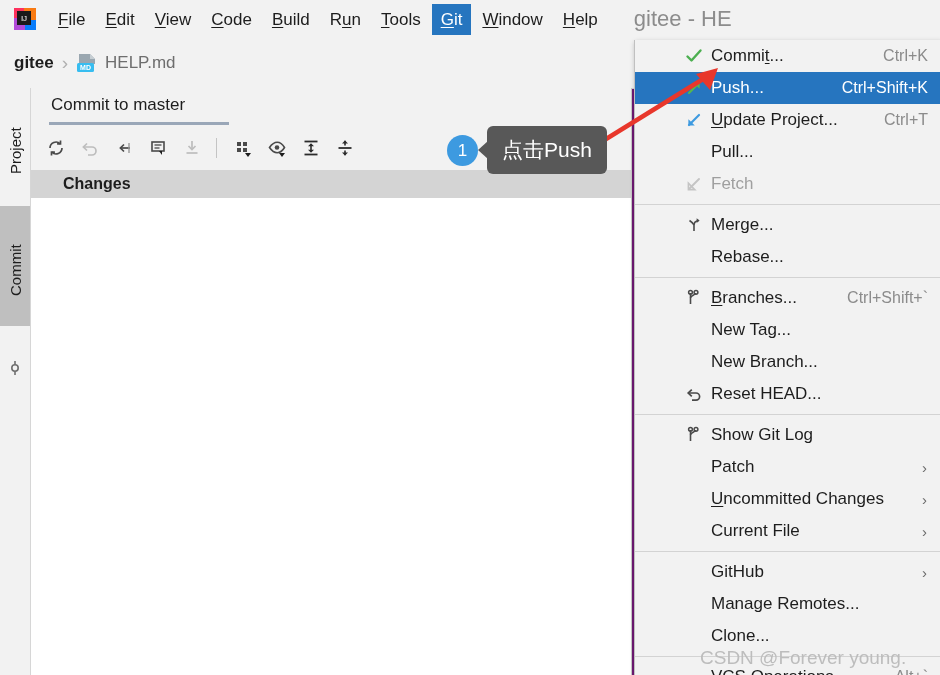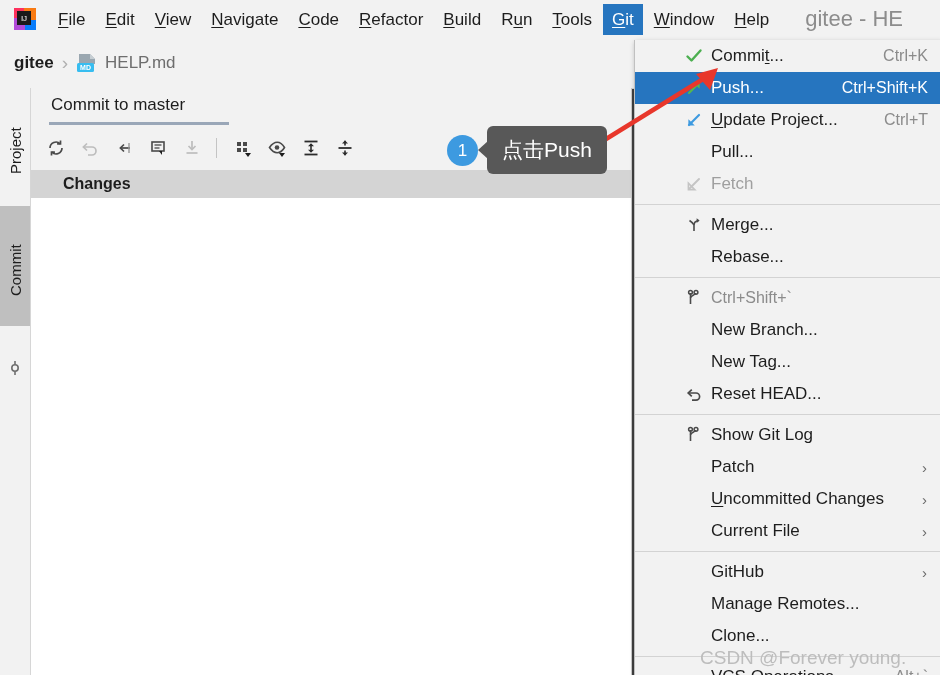--- a/index.html
+++ b/index.html
@@ -2,21 +2,21 @@
 <html><head>
 <meta charset="utf-8">
 <style>
   html,body{margin:0;padding:0;}
   body{
     width:940px;height:675px;overflow:hidden;position:relative;
     background:#f2f2f2;
     font-family:"Liberation Sans","DejaVu Sans",sans-serif;
     -webkit-font-smoothing:antialiased;
   }
-  .app{position:absolute;inset:0;background:#404040;}
+  .app{position:absolute;inset:0;background:#701a75;}
 
   
   .menubar{
     position:absolute;left:0;top:0;width:940px;height:38px;
     background:#f2f2f2;display:flex;align-items:center;
     border-bottom:1px solid #e2e2e2;
   }
   .ij-logo{width:26px;height:26px;margin:0 10px 0 12px;position:relative;flex:none;}
   .ij-logo svg{display:block;}
   .menu-item{
@@ -166,23 +166,21 @@
         <rect x="2" y="12" width="11" height="12" fill="#b24ad9"></rect>
         <rect x="13" y="14" width="11" height="10" fill="#087cfa"></rect>
         <rect x="5" y="5" width="14" height="14" fill="#1a1a1a"></rect>
         <text x="12" y="15" font-size="8" fill="#ffffff" text-anchor="middle" font-family="'Liberation Sans',sans-serif">IJ</text>
       </svg>
     </div>
 
     <div class="menu-item"><u>F</u>ile</div>
     <div class="menu-item"><u>E</u>dit</div>
     <div class="menu-item"><u>V</u>iew</div>
-    <div class="menu-item"><u>N</u>avigate</div>
     <div class="menu-item"><u>C</u>ode</div>
-    <div class="menu-item"><u>R</u>efactor</div>
     <div class="menu-item"><u>B</u>uild</div>
     <div class="menu-item">R<u>u</u>n</div>
     <div class="menu-item"><u>T</u>ools</div>
     <div class="menu-item active"><u>G</u>it</div>
     <div class="menu-item"><u>W</u>indow</div>
     <div class="menu-item"><u>H</u>elp</div>
 
     <div class="win-title">gitee - HE</div>
   </div>
 
@@ -386,31 +384,32 @@
 
     <div class="mrow">
       <span class="micon">
         <svg width="18" height="18" viewBox="0 0 18 18">
           <line x1="5.5" y1="4" x2="5.5" y2="15" stroke="#4a4a4a" stroke-width="1.6"></line>
           <path d="M5.5 9c0-3 5-2.5 5-5" fill="none" stroke="#4a4a4a" stroke-width="1.6"></path>
           <circle cx="5.5" cy="3.3" r="1.9" fill="none" stroke="#4a4a4a" stroke-width="1.5"></circle>
           <circle cx="11" cy="3.3" r="1.9" fill="none" stroke="#4a4a4a" stroke-width="1.5"></circle>
         </svg>
       </span>
+      <span class="mlabel"><u>B</u>ranches...</span>
       <span class="mkey">Ctrl+Shift+`</span>
     </div>
 
     <div class="mrow">
       <span class="micon"></span>
+      <span class="mlabel">New Tag...</span>
+    </div>
+
+    <div class="mrow">
+      <span class="micon"></span>
       <span class="mlabel">New Branch...</span>
-    </div>
-
-    <div class="mrow">
-      <span class="micon"></span>
-      <span class="mlabel">New Tag...</span>
     </div>
 
     <div class="mrow">
       <span class="micon">
         <svg width="18" height="18" viewBox="0 0 18 18">
           <path d="M4 8h7a3.6 3.6 0 0 1 0 7.2H7" fill="none" stroke="#4a4a4a" stroke-width="1.7"></path>
           <path d="M6.8 4.6L3.2 8l3.6 3.4" fill="none" stroke="#4a4a4a" stroke-width="1.7"></path>
         </svg>
       </span>
       <span class="mlabel">Reset HEAD...</span>

